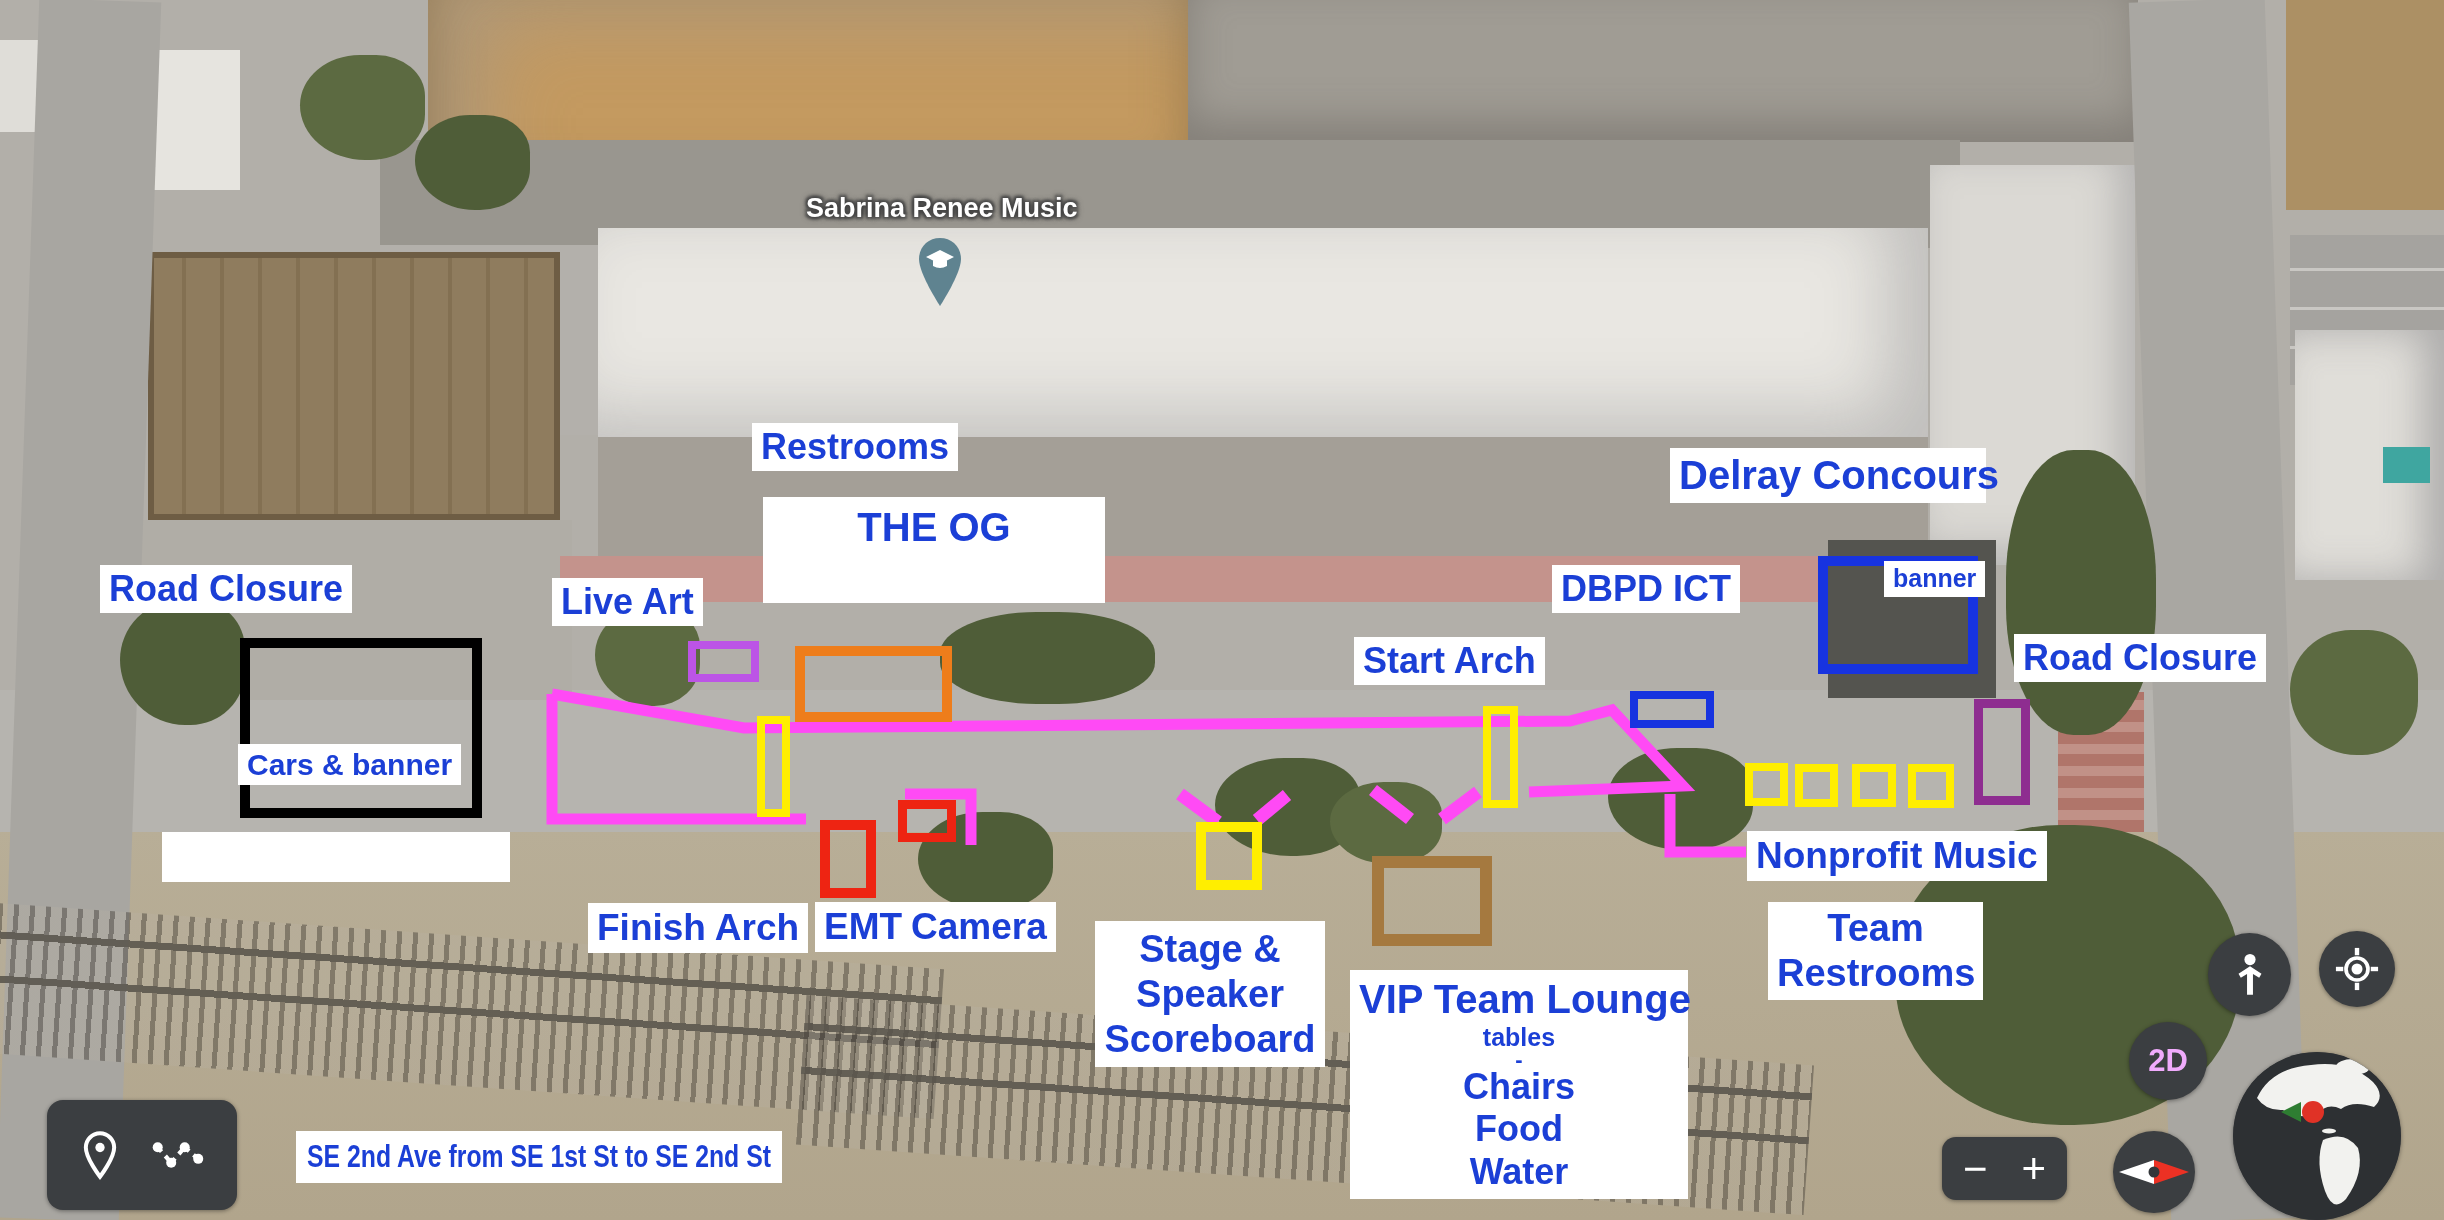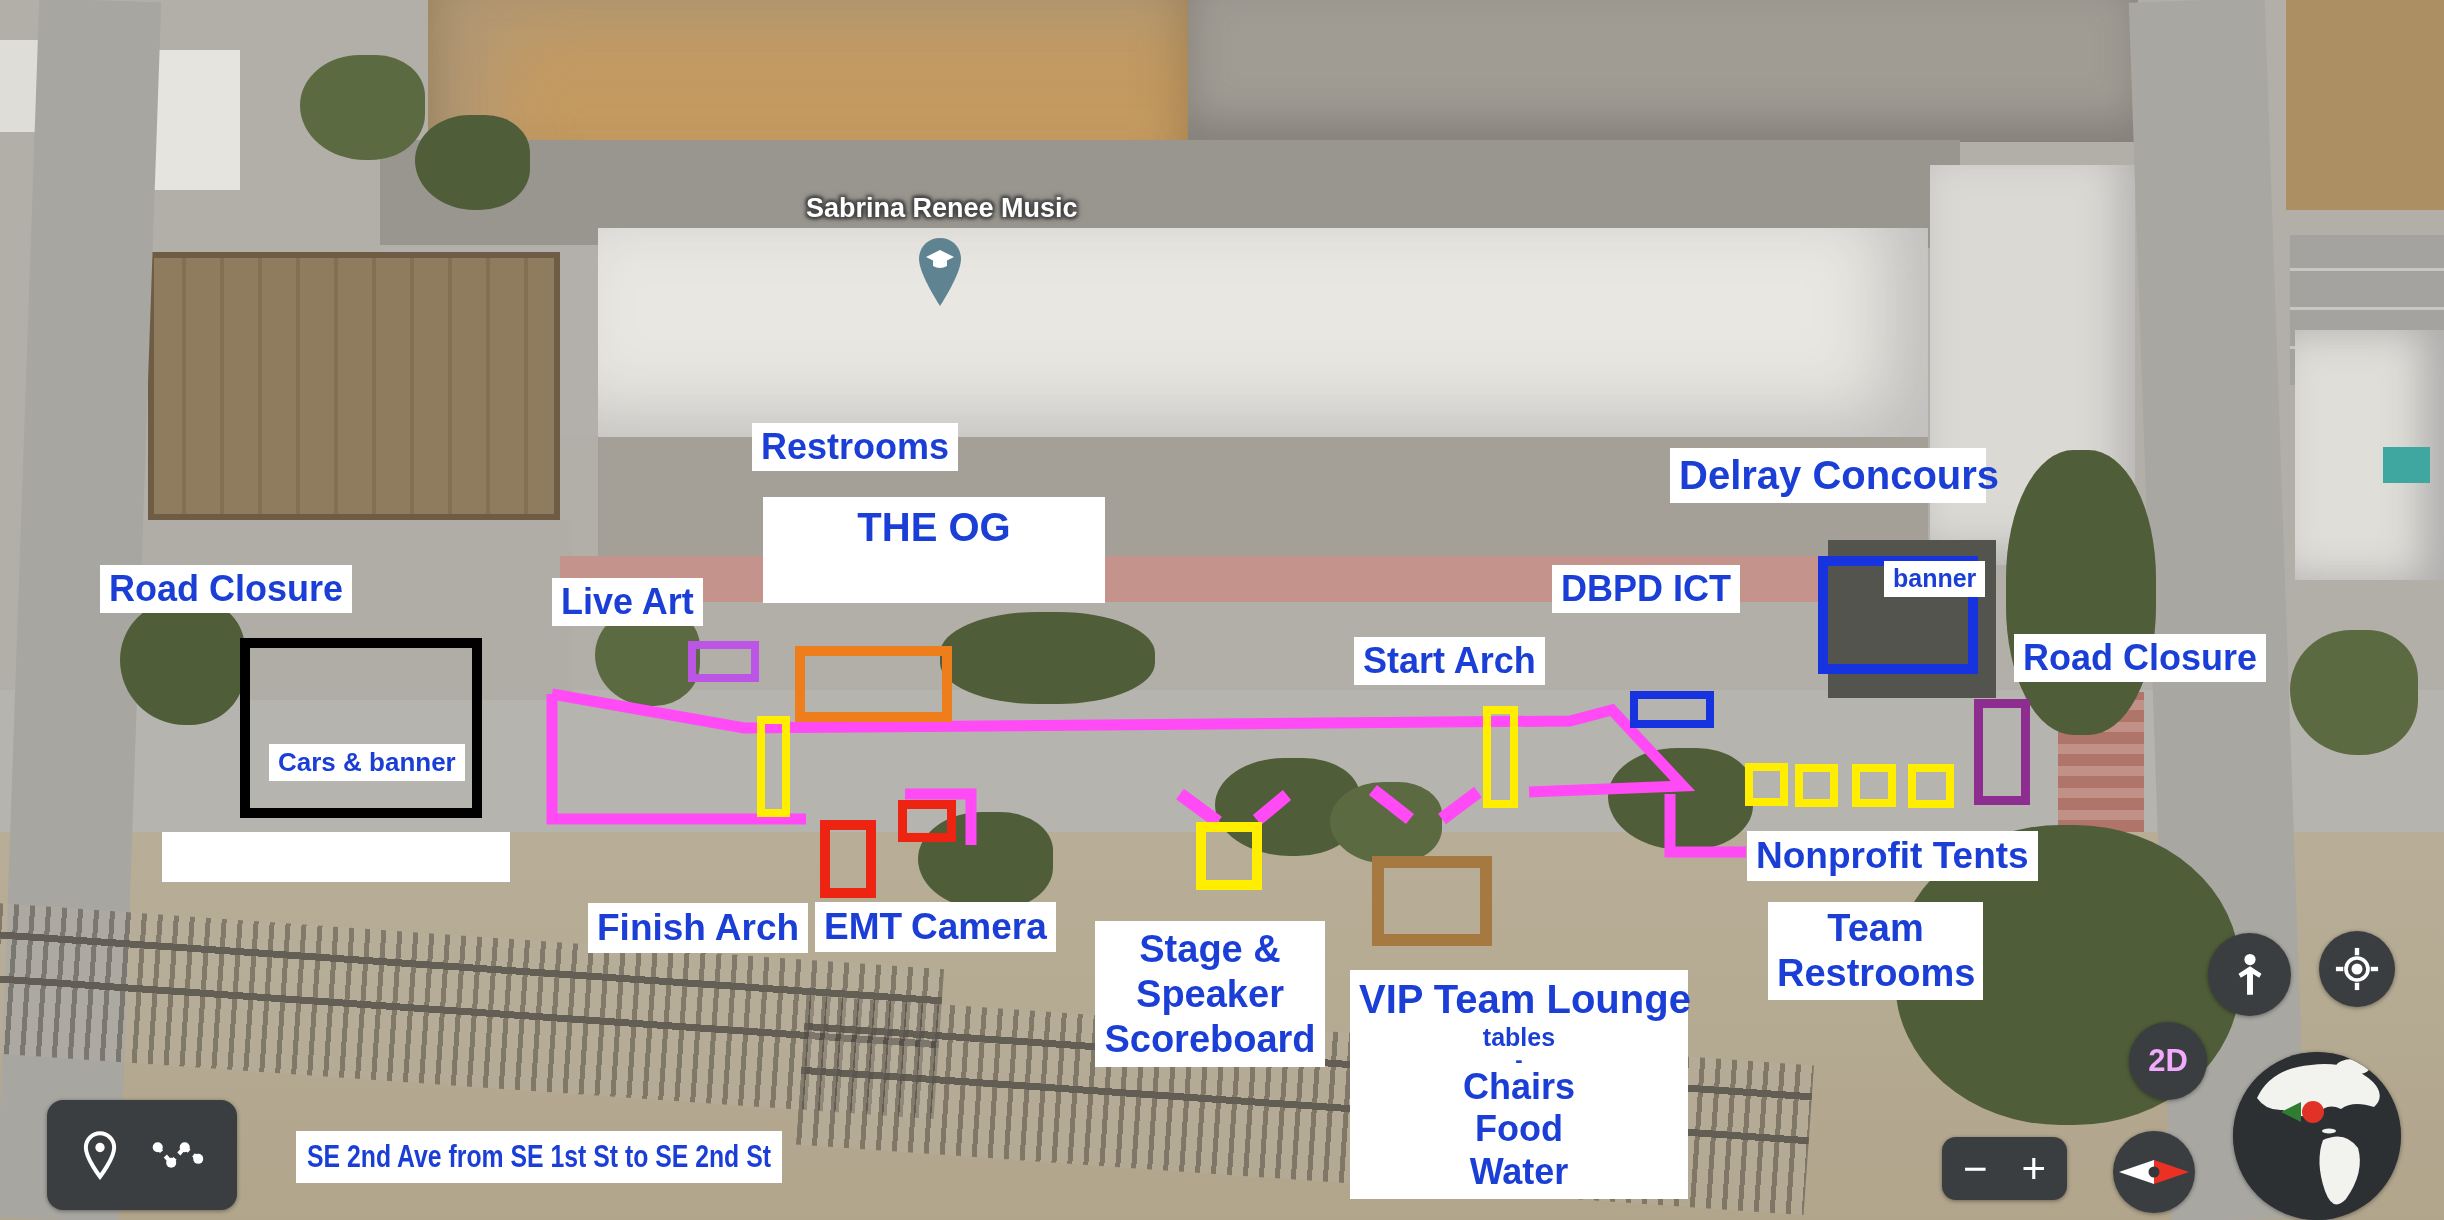--- a/index.html
+++ b/index.html
@@ -109,21 +109,21 @@
   <div class="abox bx-yellow" style="left:1483px;top:706px;width:35px;height:102px;border-width:8px;"></div>
   <div class="abox bx-blue" style="left:1630px;top:691px;width:84px;height:37px;border-width:8px;"></div>
   <div class="abox bx-blue" style="left:1818px;top:556px;width:160px;height:118px;border-width:10px;"></div>
   <div class="abox bx-purple" style="left:1974px;top:699px;width:56px;height:106px;border-width:9px;"></div>
   <div class="abox bx-yellow" style="left:1745px;top:763px;width:43px;height:43px;border-width:8px;"></div>
   <div class="abox bx-yellow" style="left:1795px;top:764px;width:43px;height:43px;border-width:8px;"></div>
   <div class="abox bx-yellow" style="left:1852px;top:764px;width:44px;height:43px;border-width:8px;"></div>
   <div class="abox bx-yellow" style="left:1908px;top:764px;width:46px;height:44px;border-width:8px;"></div>
 
   <div class="lbl" style="left:100px;top:565px;font-size:36px;">Road Closure</div>
-  <div class="lbl" style="left:238px;top:744px;font-size:26px;margin-left:31px;">Cars &amp; banner</div>
+  <div class="lbl" style="left:238px;top:744px;font-size:30px;">Cars &amp; banner</div>
   <div class="lbl" style="left:162px;top:832px;width:330px;height:44px;"></div>
   <div class="lbl" style="left:552px;top:578px;font-size:36px;">Live Art</div>
   <div class="lbl" style="left:752px;top:423px;font-size:36px;">Restrooms</div>
   <div class="lbl" style="left:728px;top:497px;width:324px;height:96px;font-size:40px;padding-top:7px;margin-left:35px;">
     <span class="ln">THE OG</span>
   </div>
   <div class="lbl" style="left:588px;top:903px;font-size:37px;">Finish Arch</div>
   <div class="lbl" style="left:815px;top:902px;font-size:37px;">EMT</div>
   <div class="lbl" style="left:902px;top:902px;font-size:37px;">Camera</div>
   <div class="lbl" style="left:1095px;top:921px;width:212px;font-size:38px;padding:6px 9px;">
@@ -139,21 +139,21 @@
     <span class="ln" style="font-size:36px;">Food</span>
     <span class="ln" style="font-size:36px;">Water</span>
   </div>
   <div class="lbl" style="left:1354px;top:637px;font-size:36px;">Start Arch</div>
   <div class="lbl" style="left:1552px;top:565px;font-size:36px;">DBPD ICT</div>
   <div class="lbl" style="left:1670px;top:448px;width:298px;font-size:40px;padding:4px 9px;">
     <span class="ln">Delray Concours</span>
   </div>
   <div class="lbl" style="left:1884px;top:561px;font-size:25px;">banner</div>
   <div class="lbl" style="left:2014px;top:634px;font-size:36px;">Road Closure</div>
-  <div class="lbl" style="left:1747px;top:831px;font-size:37px;">Nonprofit Tents</div>
+  <div class="lbl" style="left:1747px;top:831px;font-size:37px;">Nonprofit Music</div>
   <div class="lbl" style="left:1768px;top:902px;width:197px;font-size:38px;padding:4px 9px;">
     <span class="ln">Team</span>
     <span class="ln">Restrooms</span>
   </div>
   <div class="lbl" style="left:296px;top:1131px;width:468px;height:46px;display:flex;align-items:center;justify-content:center;">
     <span style="font-size:31px;display:inline-block;transform:scaleX(.8);">SE 2nd Ave from SE 1st St to SE 2nd St</span>
   </div>
 
   <div class="place-lbl" style="left:806px;top:193px;">Sabrina Renee Music</div>
   <svg style="position:absolute;left:916px;top:236px;" width="48" height="72" viewBox="0 0 48 72">

